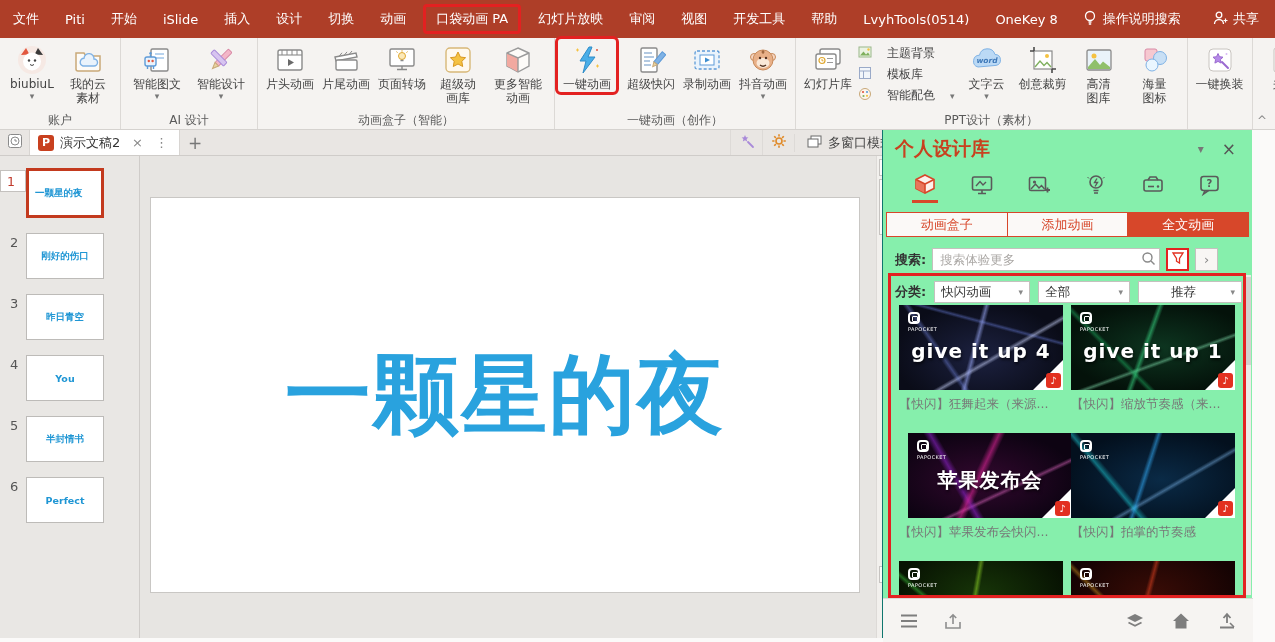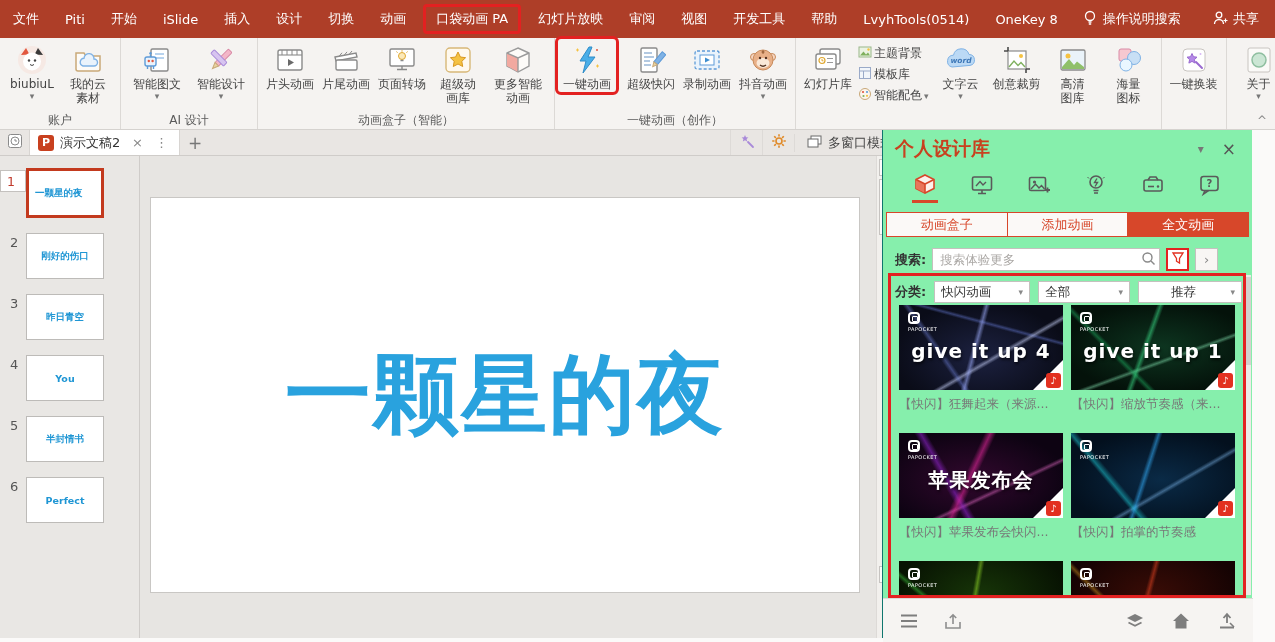--- a/index.html
+++ b/index.html
@@ -20,21 +20,21 @@
   .rbtn { width:56px; display:flex; flex-direction:column; align-items:center; padding-top:3px; cursor:pointer; }
   .rbtn .ricon { height:34px; display:flex; align-items:center; justify-content:center; }
   .rlabel { font-size:12px; color:#444; text-align:center; line-height:14px; }
   .rdd { font-size:9px; color:#777; line-height:10px; }
   .rbtn.annot { outline:3px solid #E32121; outline-offset:1px; border-radius:2px; }
   .rbtn.wide { width:64px; }
   .rbtn.narrow .rlabel { max-width:42px; }
   .rbtn.narrow2 .rlabel { max-width:52px; }
   .rbtn.w2 .rlabel { max-width:28px; }
   .stack { display:flex; flex-direction:column; justify-content:flex-start; padding:5px 4px 0 2px; gap:4px; }
-  .sbtn { display:flex; align-items:center; gap:2px; font-size:12px; color:#444; cursor:pointer; white-space:nowrap; }
+  .sbtn { display:flex; align-items:center; gap:15px; font-size:12px; color:#444; cursor:pointer; white-space:nowrap; }
   #ribbon-collapse { position:absolute; right:8px; bottom:1px; font-size:12px; color:#8A8A8A; cursor:pointer; }
 
   
   #tabbar { position:absolute; left:0; top:130px; width:905px; height:26px; background:#E9E6E3; border-bottom:1px solid #CFCCC9; display:flex; align-items:stretch; }
   .tb-sq { width:30px; display:flex; align-items:center; justify-content:center; border-right:1px solid #D8D5D2; cursor:pointer; }
   .dtab { width:150px; background:#FFFFFF; display:flex; align-items:center; gap:6px; padding:0 8px; border-right:1px solid #D8D5D2; cursor:pointer; }
   .dtab-ppticon { width:16px; height:16px; background:#C8401F; border-radius:3px; color:#fff; font-size:11px; font-weight:bold; display:flex; align-items:center; justify-content:center; flex:none; }
   .dtab-title { font-size:13px; color:#333; flex:1; white-space:nowrap; }
   .dtab-x, .dtab-kebab { color:#888; font-size:13px; padding:0 3px; cursor:pointer; }
   .tb-plus { width:30px; display:flex; align-items:center; justify-content:center; color:#777; font-size:17px; cursor:pointer; }
@@ -93,21 +93,21 @@
   .thumb-title { position:absolute; left:0; right:0; top:34px; text-align:center; color:#fff; font-size:20px; font-weight:bold; letter-spacing:1px; text-shadow:1px 2px 3px rgba(0,0,0,.65); white-space:nowrap; }
   .logo { position:absolute; left:9px; top:7px; display:flex; flex-direction:column; align-items:flex-start; }
   .logo-mark { width:12px; height:12px; border:2px solid #fff; border-radius:4px; position:relative; }
   .logo-mark:after { content:""; position:absolute; left:2px; top:2px; width:4px; height:4px; border:1.5px solid #fff; border-radius:1px; }
   .logo-text { font-size:5px; color:#fff; letter-spacing:.4px; margin-top:2px; }
   .corner-tri { position:absolute; right:0; bottom:0; width:0; height:0; border-left:30px solid transparent; border-bottom:30px solid #fff; }
   .note-chip { position:absolute; right:2px; bottom:2px; width:15px; height:15px; background:#E23020; border-radius:3px; color:#fff; font-size:10px; display:flex; align-items:center; justify-content:center; }
   .caption { margin-top:6px; font-size:12.5px; color:#777; white-space:nowrap; overflow:hidden; text-overflow:ellipsis; }
   .t1 { background:linear-gradient(105deg,transparent 45%,rgba(160,175,255,.55) 47%,transparent 49%),linear-gradient(55deg,transparent 28%,rgba(120,140,235,.4) 30%,transparent 32%),linear-gradient(150deg,transparent 58%,rgba(205,215,255,.5) 60%,transparent 62%),linear-gradient(15deg,transparent 68%,rgba(100,120,210,.45) 70%,transparent 72%),radial-gradient(ellipse at 50% 60%,#1c2140 0%,#0a0c18 75%); }
   .t2 { background:linear-gradient(110deg,transparent 44%,rgba(60,230,140,.5) 46%,transparent 48%),linear-gradient(45deg,transparent 30%,rgba(30,180,100,.45) 32%,transparent 34%),linear-gradient(160deg,transparent 60%,rgba(150,255,200,.4) 62%,transparent 64%),radial-gradient(ellipse at 55% 50%,#0d3520 0%,#04120a 75%); }
-  .t3 { background:linear-gradient(115deg,transparent 42%,rgba(235,40,160,.55) 45%,transparent 48%),linear-gradient(60deg,transparent 30%,rgba(160,40,230,.5) 33%,transparent 36%),linear-gradient(155deg,transparent 62%,rgba(255,120,220,.4) 64%,transparent 66%),radial-gradient(ellipse at 45% 55%,#32082e 0%,#0d0312 75%); }
+  .t3 { background:linear-gradient(115deg,transparent 42%,rgba(235,40,160,.55) 45%,transparent 48%),linear-gradient(60deg,transparent 30%,rgba(160,40,230,.5) 33%,transparent 36%),linear-gradient(155deg,transparent 62%,rgba(255,120,220,.4) 64%,transparent 66%),radial-gradient(ellipse at 45% 55%,#32082e 0%,#0d0312 75%);margin-left:9px; }
   .t4 { background:linear-gradient(108deg,transparent 44%,rgba(50,170,245,.55) 46%,transparent 48%),linear-gradient(50deg,transparent 28%,rgba(30,220,230,.45) 30%,transparent 33%),linear-gradient(150deg,transparent 60%,rgba(140,200,255,.4) 62%,transparent 64%),radial-gradient(ellipse at 55% 55%,#0a2a46 0%,#03101e 75%); }
   .t5 { background:linear-gradient(100deg,transparent 44%,rgba(150,225,40,.5) 46%,transparent 48%),linear-gradient(40deg,transparent 30%,rgba(60,200,60,.45) 32%,transparent 34%),radial-gradient(ellipse at 50% 40%,#173508 0%,#071202 75%); }
   .t6 { background:linear-gradient(105deg,transparent 44%,rgba(235,70,35,.5) 46%,transparent 48%),linear-gradient(45deg,transparent 30%,rgba(235,170,35,.4) 32%,transparent 34%),radial-gradient(ellipse at 50% 40%,#3a0c06 0%,#150303 75%); }
   .pscroll { position:absolute; right:1px; top:145px; width:6px; height:320px; background:#EDEAE7; }
   .pscroll-thumb { position:absolute; left:0; top:2px; width:6px; height:88px; background:#D4D1CE; }
   .p-footer { position:absolute; left:0; bottom:0; width:370px; height:44px; background:#F6F4F2; border-top:1px solid #DDDAD7; display:flex; align-items:center; padding:0 16px; gap:24px; z-index:6; }
   .pf-right { margin-left:auto; display:flex; gap:26px; }
   .pf-icon { cursor:pointer; display:flex; }
 
   #bottom-strip { position:absolute; left:0; top:638px; width:905px; height:4px; background:#FBFAF9; }
@@ -409,20 +409,21 @@
         <span class="ricon">
             <svg width="30" height="30" viewBox="0 0 30 30">
               <rect x="5" y="4" width="12" height="12" rx="2" fill="#F6C8D0" stroke="#D98AA6"></rect>
               <circle cx="20" cy="13" r="6.5" fill="#C8DFF5" stroke="#7FB2E5"></circle>
               <circle cx="12" cy="20" r="6" fill="#EAF6FF" stroke="#7FB2E5"></circle>
             </svg>
           </span>
         <span class="rlabel">海量图标</span>
       </div>
     </div>
+    <div class="glabel">PPT设计（素材）</div>
   </div>
 
   <div class="rgroup">
     <div class="gbody">
       <div class="rbtn">
         <span class="ricon">
             <svg width="30" height="30" viewBox="0 0 30 30">
               <rect x="4" y="4" width="22" height="22" rx="4" fill="#FFFFFF" stroke="#C8C4C0"></rect>
               <path d="M13 8.5 l1.5 3.2 3.5.5 -2.6 2.4 .7 3.5 -3.1-1.7 -3.1 1.7 .7-3.5 -2.6-2.4 3.5-.5 Z" fill="#B58AE8" stroke="#9A6AD0"></path>
               <path d="M17 17 L23 23" stroke="#9A6AD0" stroke-width="2" stroke-linecap="round"></path>

